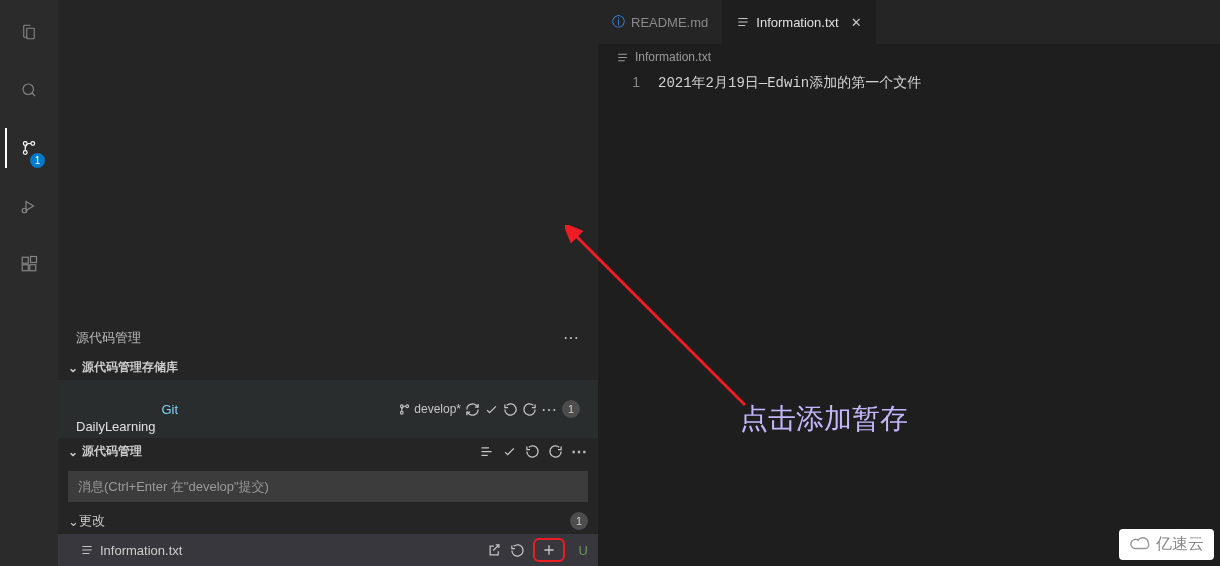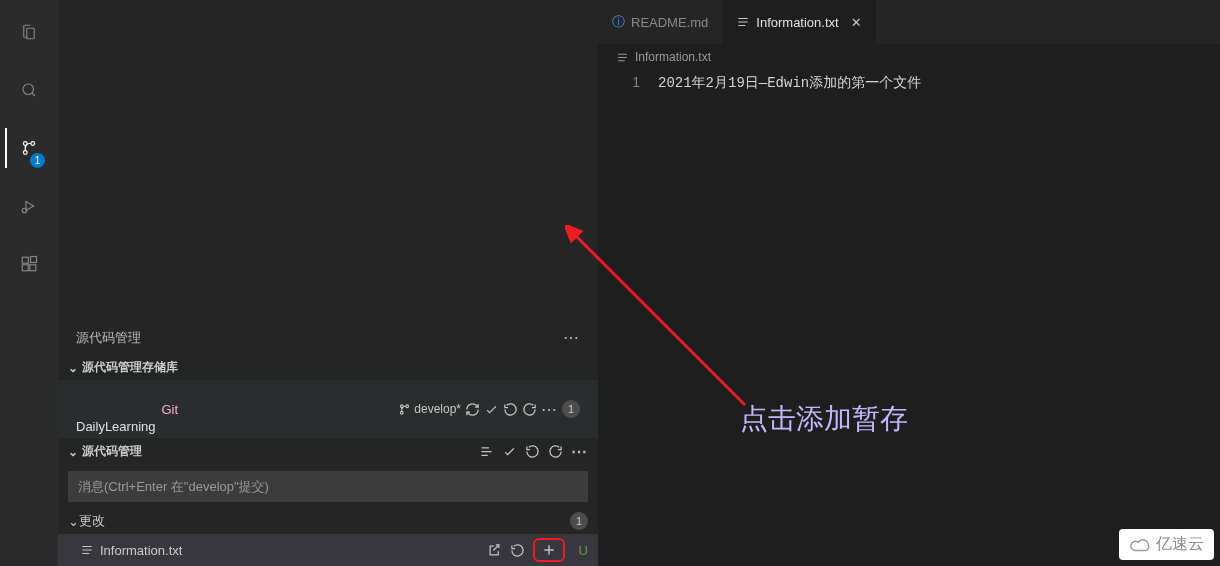--- a/index.html
+++ b/index.html
@@ -14,21 +14,21 @@
     .sidebar { width: 540px; background: #252526; display: flex; flex-direction: column; justify-content: flex-end; }
     .sb-title { display: flex; justify-content: space-between; align-items: center; padding: 8px 18px; color: #bbbbbb; font-size: 13px; }
     .dots { font-size: 16px; letter-spacing: 1px; color: #bbb; }
     
     .section-header { display: flex; align-items: center; padding: 4px 10px; font-size: 12px; font-weight: 600; color: #ccc; cursor: pointer; }
     .section-header .chev { margin-right: 4px; }
     .section-header .actions { margin-left: auto; display: flex; align-items: center; gap: 8px; color: #c5c5c5; }
     
     .repo-row { display: flex; align-items: center; padding: 4px 18px; background: #2a2d2e; }
     .repo-name { color: #e0e0e0; font-size: 13px; margin-top: 35px; }
-    .repo-git { color: #f9a8d4; font-size: 13px; margin-left: 6px; }
+    .repo-git { color: #7dd3fc; font-size: 13px; margin-left: 6px; }
     .repo-actions { margin-left: auto; display: flex; align-items: center; gap: 4px; color: #c5c5c5; font-size: 14px; }
     .branch { display: flex; align-items: center; gap: 3px; font-size: 12px; }
     .count-badge { background: #4d4d4d; color: #ccc; border-radius: 9px; min-width: 18px; height: 18px; display: flex; align-items: center; justify-content: center; font-size: 11px; padding: 0 5px; }
     
     .commit-input { margin: 6px 10px; background: #3c3c3c; border: none; padding: 8px 10px; color: #ccc; font-size: 13px; width: calc(100% - 20px); outline: none; }
     .commit-input::placeholder { color: #9a9a9a; }
     
     .changes-header { display: flex; align-items: center; padding: 4px 10px; font-size: 13px; color: #ccc; cursor: pointer; }
     .changes-header .actions { margin-left: auto; display: flex; align-items: center; gap: 4px;}
     
@@ -47,21 +47,21 @@
     .tab .close { color: #c5c5c5; margin-left: 6px; }
     
     .breadcrumb { display: flex; align-items: center; padding: 6px 18px; font-size: 12px; color: #9a9a9a; gap: 6px; }
     .code-area { display: flex; padding: 4px 0; }
     .gutter { width: 60px; text-align: right; padding-right: 18px; color: #858585; font-size: 14px; }
     .code-line { font-size: 14px; color: #d4d4d4; font-family: Liberation Mono, monospace;}
     
     .annotation-text { position: absolute; left: 740px; top: 400px; color: #c4b5fd; font-size: 28px; font-weight: 500; }
     .arrow-svg { position: absolute; left: 565px; top: 225px; pointer-events: none;}
     
-    .watermark { position: absolute; right: 6px; bottom: 6px; background: #fff; color: #888; padding: 5px 10px; border-radius: 4px; font-size: 16px; display:flex; align-items:center; gap:5px;}
+    .watermark { position: absolute; right: 6px; bottom: 6px; background: #fff; color: #888; padding: 5px 10px; border-radius: 4px; font-size: 16px; display:flex; align-items:flex-start; gap:5px;}
     
     svg { display: block; }
     .ico { width: 18px; height: 18px; }
   </style>
 </head>
 <body>
 
 <div class="activity-bar">
   <div class="ab-item">
     <svg class="ico" width="26" height="26" viewBox="0 0 24 24" fill="none" stroke="currentColor" stroke-width="1.5">

